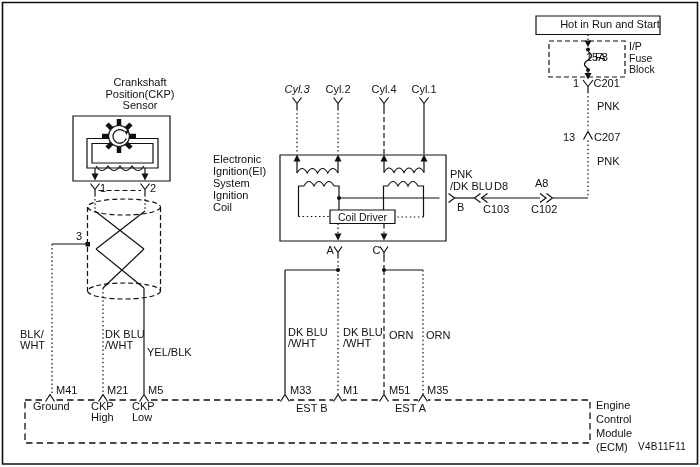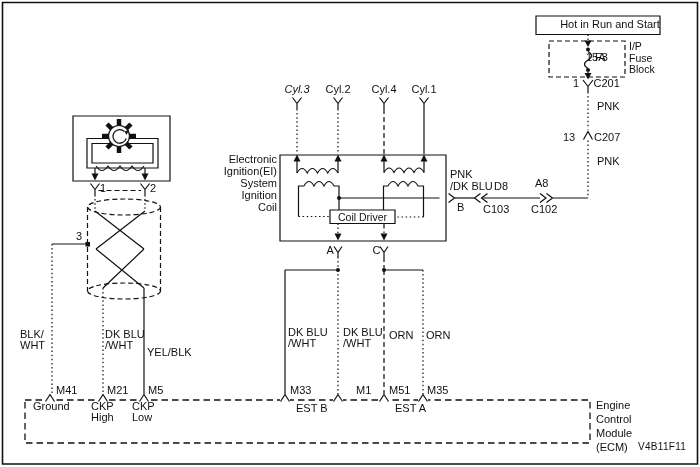--- a/index.html
+++ b/index.html
@@ -5,21 +5,21 @@
   html,body{margin:0;padding:0;background:#e8e8e8;}
   .stage{
     position:relative;width:700px;height:467px;background:#ffffff;
     font-family:"Liberation Sans",sans-serif;color:#111;overflow:hidden;
   }
   .lbl{
     position:absolute;white-space:pre-line;font-size:11px;line-height:11.5px;
     color:#111;letter-spacing:0;
   }
   .ctr{text-align:center;}
-  .rt{text-align:right;}
+  .rt{}
   .sm{font-size:10.5px;}
   .tiny{font-size:10px;letter-spacing:.3px;}
   svg{position:absolute;left:0;top:0;}
   svg path,svg rect,svg ellipse,svg circle,svg line{vector-effect:non-scaling-stroke;}
   .s{fill:none;stroke:#111;stroke-width:1.2;}
   .s2{fill:none;stroke:#111;stroke-width:1.6;}
   .dot{fill:none;stroke:#111;stroke-width:1.2;stroke-dasharray:1.5,2.6;}
   .dash{fill:none;stroke:#111;stroke-width:1.2;stroke-dasharray:5,3;}
   .dashec{fill:none;stroke:#111;stroke-width:1.3;stroke-dasharray:6.5,4;}
   .f{fill:#111;stroke:none;}
@@ -188,20 +188,23 @@
   <div class="lbl" style="left:594px;top:131.5px;">C207</div>
   <div class="lbl" style="left:597px;top:156px;">PNK</div>
   <div class="lbl" style="left:535px;top:178px;">A8</div>
   <div class="lbl" style="left:531px;top:203.5px;">C102</div>
   <div class="lbl" style="left:494px;top:180.5px;">D8</div>
   <div class="lbl" style="left:483px;top:203.5px;">C103</div>
   <div class="lbl" style="left:450px;top:169px;">PNK
 /DK BLU</div>
   <div class="lbl" style="left:457px;top:201.5px;">B</div>
 
+  <div class="lbl ctr" style="left:84px;top:77px;width:112px;">Crankshaft
+Position(CKP)
+Sensor</div>
   <div class="lbl" style="left:100px;top:182.5px;">1</div>
   <div class="lbl" style="left:150px;top:182.5px;">2</div>
   <div class="lbl" style="left:76px;top:230.5px;">3</div>
 
   <div class="lbl rt" style="left:213px;top:152.5px;width:64px;line-height:12px;">Electronic
 Ignition(EI)
 System
 Ignition
 Coil</div>
   <div class="lbl ctr" style="left:277px;top:83.5px;width:40px;font-style:italic;">Cyl.3</div>
@@ -221,21 +224,21 @@
 /WHT</div>
   <div class="lbl" style="left:343px;top:326.5px;">DK BLU
 /WHT</div>
   <div class="lbl" style="left:389px;top:330px;">ORN</div>
   <div class="lbl" style="left:426px;top:330px;">ORN</div>
 
   <div class="lbl" style="left:56px;top:384.5px;">M41</div>
   <div class="lbl" style="left:107px;top:384.5px;">M21</div>
   <div class="lbl" style="left:148px;top:384.5px;">M5</div>
   <div class="lbl" style="left:290px;top:384.5px;">M33</div>
-  <div class="lbl" style="left:356px;top:384.5px;">M1</div>
+  <div class="lbl" style="left:343px;top:384.5px;">M1</div>
   <div class="lbl" style="left:389px;top:384.5px;">M51</div>
   <div class="lbl" style="left:427px;top:384.5px;">M35</div>
 
   <div class="lbl" style="left:33px;top:400.5px;">Ground</div>
   <div class="lbl" style="left:91px;top:400.5px;">CKP
 High</div>
   <div class="lbl" style="left:132px;top:400.5px;">CKP
 Low</div>
   <div class="lbl" style="left:296px;top:402.5px;">EST B</div>
   <div class="lbl" style="left:395px;top:402.5px;">EST A</div>

